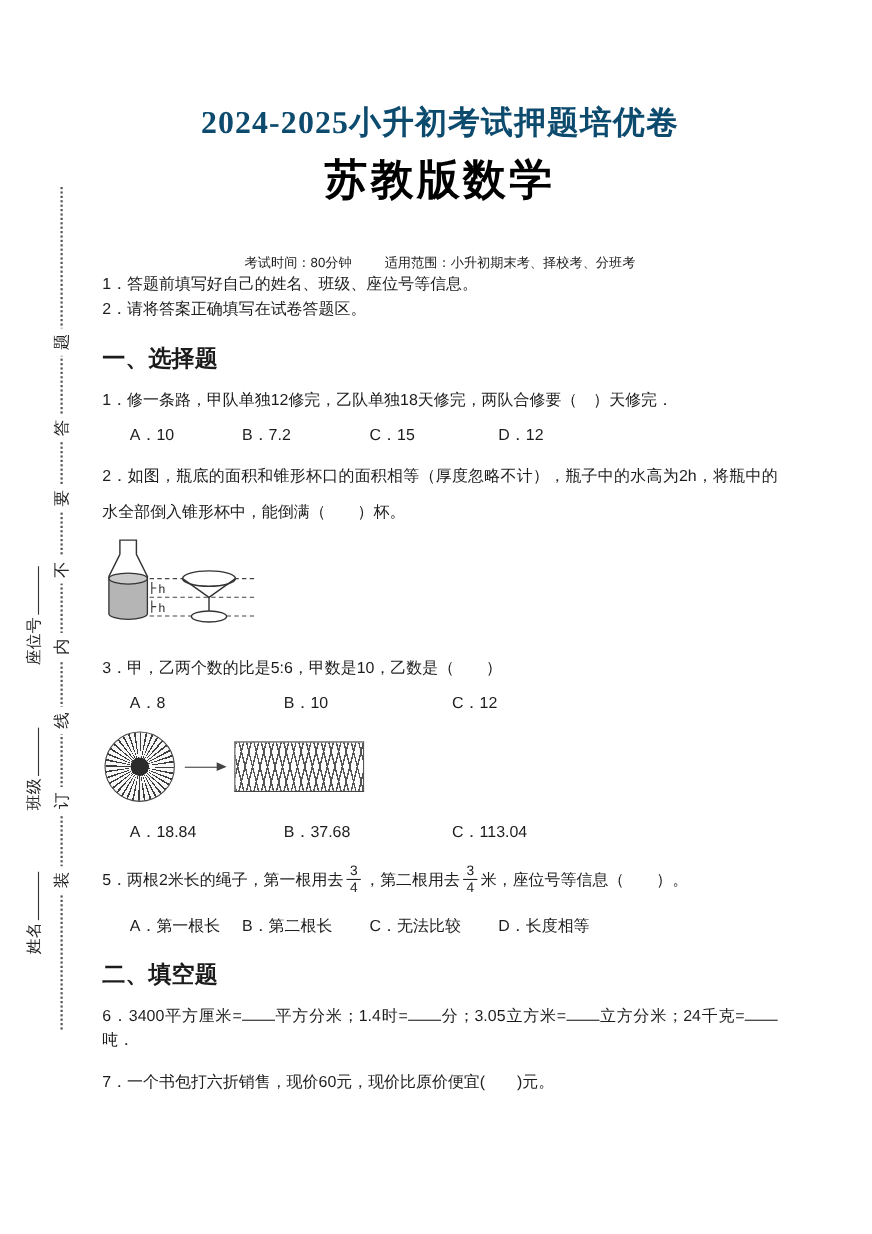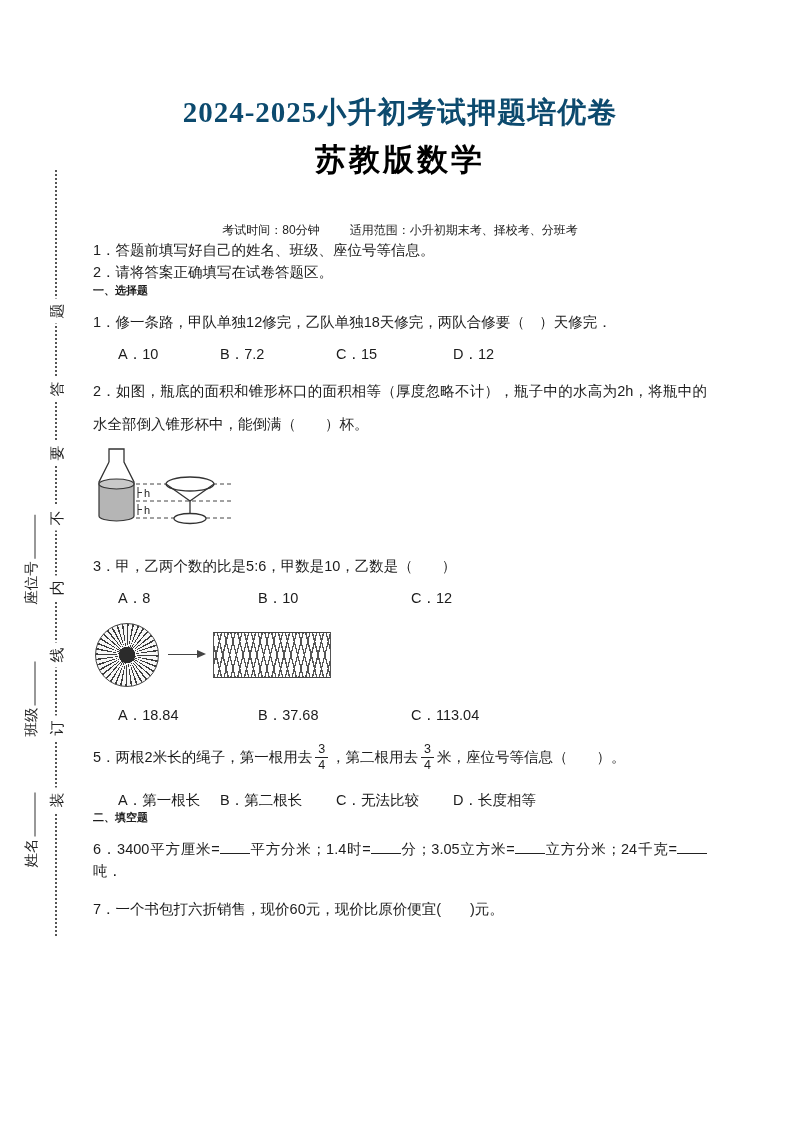--- a/index.html
+++ b/index.html
@@ -15,26 +15,26 @@
     background:#fff;padding:0 5px;font-size:15px;color:#222;z-index:2;line-height:1;}
   .side-label{position:absolute;left:31px;transform:translate(-50%,-50%) rotate(-90deg);
     white-space:nowrap;font-size:14.5px;color:#222;}
   .side-blank{display:inline-block;width:44px;height:3px;border-bottom:1.6px solid #333;
     margin-left:2px;vertical-align:baseline;}
   
   .content{position:absolute;left:93px;top:0;width:614px;font-size:14.5px;}
   .title{margin:96px 0 0;text-align:center;font-family:"Liberation Serif","DejaVu Serif",serif;
     font-weight:bold;font-size:29px;line-height:1.15;color:#0c4a6e;letter-spacing:1px;}
   .subtitle{margin-top:13px;text-align:center;font-family:Liberation Sans, sans-serif;
-    font-weight:bold;font-size:31px;line-height:1.15;color:#000;letter-spacing:3px;}
+    font-weight:bold;font-size:39px;line-height:1.15;color:#000;letter-spacing:3px;}
   .meta{margin-top:44px;text-align:center;font-size:12px;}
   .meta-gap{display:inline-block;width:30px;}
   .notice-title{margin-top:12px;}
   .notice-line{line-height:22px;}
-  .sec-title{font-weight:bold;font-size:11px;}
+  .sec-title{margin-top:20px;font-weight:bold;font-size:21px;}
   .q{margin-top:11px;line-height:33px;text-align:justify;}
   .q.single{line-height:22px;margin-top:13px;}
   .opts{display:grid;padding-left:25px;margin-top:11px;line-height:20px;}
   .opts4{grid-template-columns:102px 116px 117px 1fr;}
   .opts3{grid-template-columns:140px 153px 1fr;}
   .blank{display:inline-block;width:30px;height:14px;border-bottom:1.5px solid #222;
     vertical-align:baseline;}
   sup{font-size:10px;}
   .frac{display:inline-flex;flex-direction:column;vertical-align:middle;text-align:center;
     font-size:12.5px;line-height:1.2;margin:0 3px;position:relative;top:-1px;}

